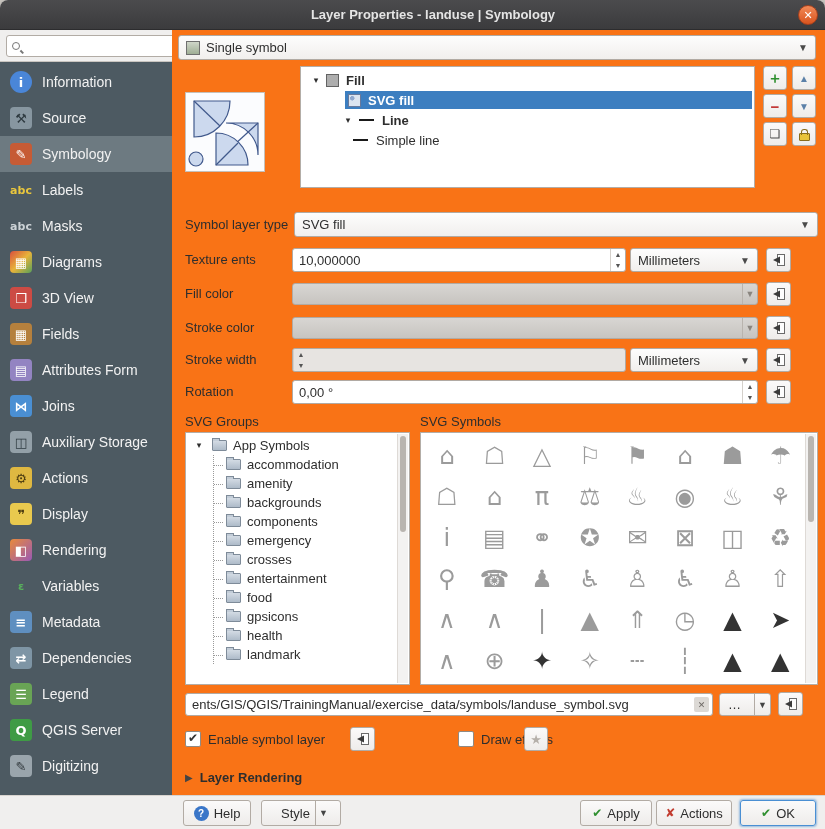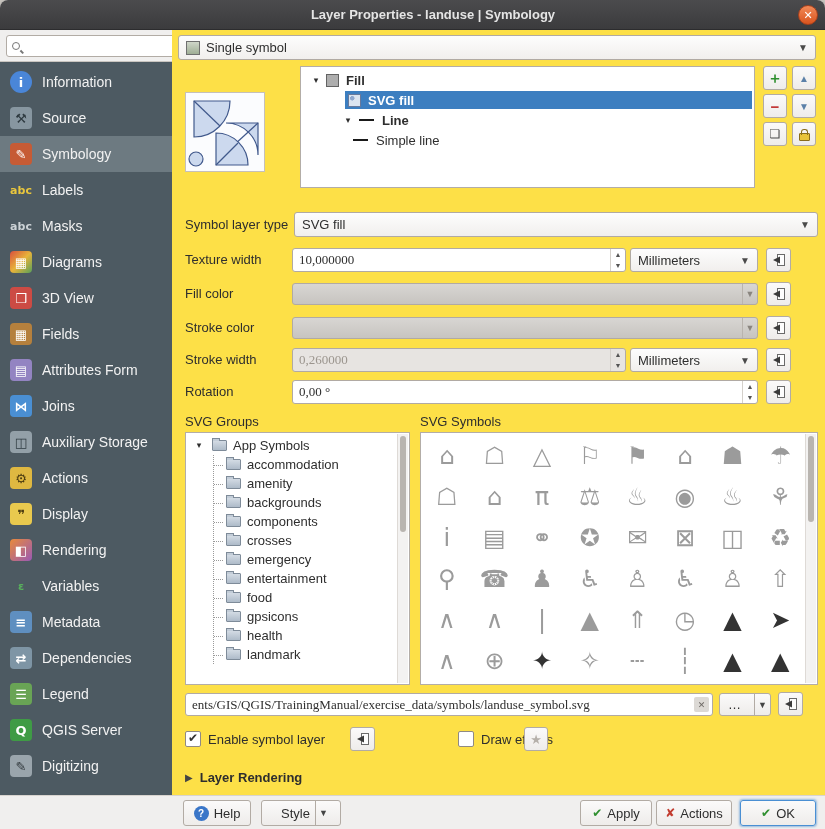--- a/index.html
+++ b/index.html
@@ -25,27 +25,27 @@
   .mag::after{content:"";position:absolute;width:4px;height:1.5px;background:#777;transform:rotate(45deg);left:7px;top:8px;}
   .search-box input{border:none;outline:none;flex:1;min-width:0;font-size:12px;background:transparent;}
   .nav{flex:1;padding-top:2px;overflow:hidden;}
   .nav-item{height:36px;display:flex;align-items:center;gap:10px;padding:0 10px;color:#f2f2f2;font-size:14px;cursor:pointer;}
   .nav-item.active{background:#6d7a81;}
   .chip{width:22px;height:22px;border-radius:4px;display:flex;align-items:center;justify-content:center;
     font-size:13px;font-weight:bold;flex:none;font-family:"DejaVu Sans",sans-serif;}
   .chip.plain{font-size:11px;background:transparent !important;}
   .nav-label{white-space:nowrap;}
   
-  .main{position:relative;flex:1;background:#fde047;}
+  .main{position:relative;flex:1;background:#f97316;}
   .lbl{position:absolute;font-size:13px;color:#2e2e2e;white-space:nowrap;}
   .combo{position:absolute;background:linear-gradient(#fdfdfd,#f1efed);border:1px solid #b1aaa3;border-radius:3px;
     display:flex;align-items:center;padding:0 7px;gap:6px;cursor:pointer;}
   .combo .c-arrow{margin-left:auto;color:#4a4a4a;font-size:10px;}
   .gtk-input{position:absolute;background:#fff;border:1px solid #b1aaa3;border-radius:3px;display:flex;align-items:center;overflow:hidden;}
-  .gtk-input input{border:none;outline:none;flex:1;min-width:0;font-size:13px;padding:0 6px;background:transparent;color:#2e2e2e;font-family:Liberation Serif, serif;}
+  .gtk-input input{border:none;outline:none;flex:1;min-width:0;font-size:13px;padding:0 6px;background:transparent;color:#2e2e2e;font-family:Liberation Sans, sans-serif;}
   .gtk-input.disabled{background:#e7e4e1;}
   .gtk-input.disabled input{color:#9b958e;}
   .spin{display:flex;flex-direction:column;border-left:1px solid #d4d0cb;height:100%;width:15px;flex:none;}
   .spin span{flex:1;display:flex;align-items:center;justify-content:center;font-size:7px;color:#555;cursor:pointer;}
   .color-bar{position:absolute;height:22px;border:1px solid #b1aaa3;border-radius:3px;
     background:linear-gradient(#d8d6d3,#c7c4c0);display:flex;align-items:center;}
   .color-bar .cb-arrow{margin-left:auto;width:15px;height:100%;border-left:1px solid #b9b4ae;
     display:flex;align-items:center;justify-content:center;font-size:9px;color:#8a857f;}
   .gtk-btn{position:absolute;background:linear-gradient(#fbfafa,#eeecea);border:1px solid #b2aba4;border-radius:3px;
     display:flex;align-items:center;justify-content:center;cursor:pointer;font-size:13px;color:#2e2e2e;gap:5px;}
@@ -281,21 +281,21 @@
       <div class="gtk-btn tool-btn" style="left:620px;top:92px;">
           <span class="lock-ic"></span>
         </div>
 
       <span class="lbl" style="left:13px;top:187px;">Symbol layer type</span>
       <div class="combo" style="left:122px;top:182px;width:524px;height:25px;">
         <span>SVG fill</span>
         <span class="c-arrow">▼</span>
       </div>
 
-      <span class="lbl" style="left:13px;top:222px;">Texture width</span>
+      <span class="lbl" style="left:13px;top:222px;">Texture ents</span>
       <div class="gtk-input" style="left:120px;top:218px;width:334px;height:24px;">
         <input value="10,000000" style="">
         <span class="spin">
             <span>▲</span>
             <span>▼</span>
           </span>
       </div>
       <div class="combo" style="left:458px;top:218px;width:128px;height:24px;">
         <span>Millimeters</span>
         <span class="c-arrow">▼</span>
@@ -324,21 +324,20 @@
       </div>
       <div class="gtk-btn dd-btn" style="left:594px;top:286px;">
         <svg width="14" height="14" viewBox="0 0 14 14">
             <rect x="5.5" y="1.5" width="7" height="11" fill="#fdfdfd" stroke="#6a6a6a"></rect>
             <path d="M1 7 L8 3.5 V10.5 Z" fill="#3a3a3a"></path>
           </svg>
       </div>
 
       <span class="lbl" style="left:13px;top:322px;">Stroke width</span>
       <div class="gtk-input disabled" style="left:120px;top:318px;width:334px;height:24px;">
-        <input disabled="" value="0,260000" style="">
         <span class="spin">
             <span>▲</span>
             <span>▼</span>
           </span>
       </div>
       <div class="combo" style="left:458px;top:318px;width:128px;height:24px;">
         <span>Millimeters</span>
         <span class="c-arrow">▼</span>
       </div>
       <div class="gtk-btn dd-btn" style="left:594px;top:318px;">
@@ -384,25 +383,25 @@
             <div class="group-row">
     <span class="folder"></span>
     <span class="g-label">backgrounds</span>
   </div>
             <div class="group-row">
     <span class="folder"></span>
     <span class="g-label">components</span>
   </div>
             <div class="group-row">
     <span class="folder"></span>
+    <span class="g-label">emergency</span>
+  </div>
+            <div class="group-row">
+    <span class="folder"></span>
     <span class="g-label">crosses</span>
-  </div>
-            <div class="group-row">
-    <span class="folder"></span>
-    <span class="g-label">emergency</span>
   </div>
             <div class="group-row">
     <span class="folder"></span>
     <span class="g-label">entertainment</span>
   </div>
             <div class="group-row">
     <span class="folder"></span>
     <span class="g-label">food</span>
   </div>
             <div class="group-row">

